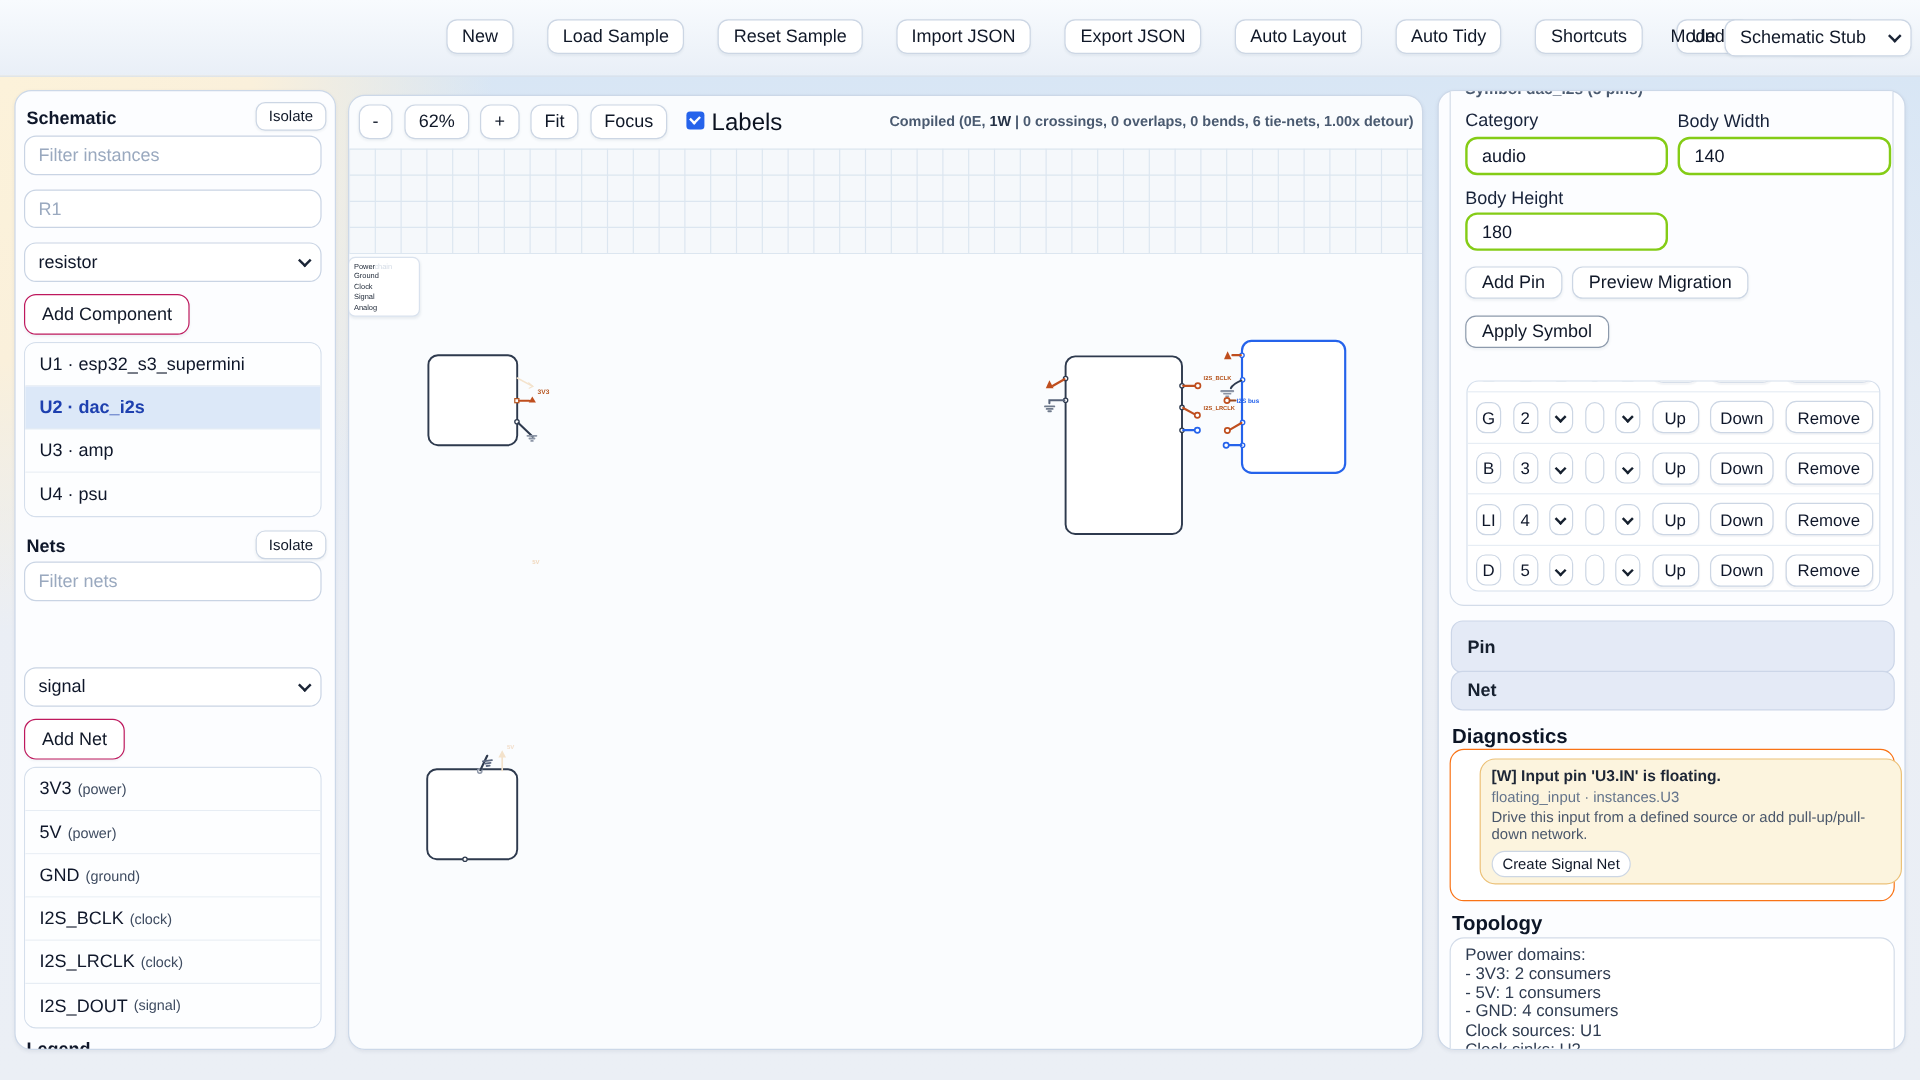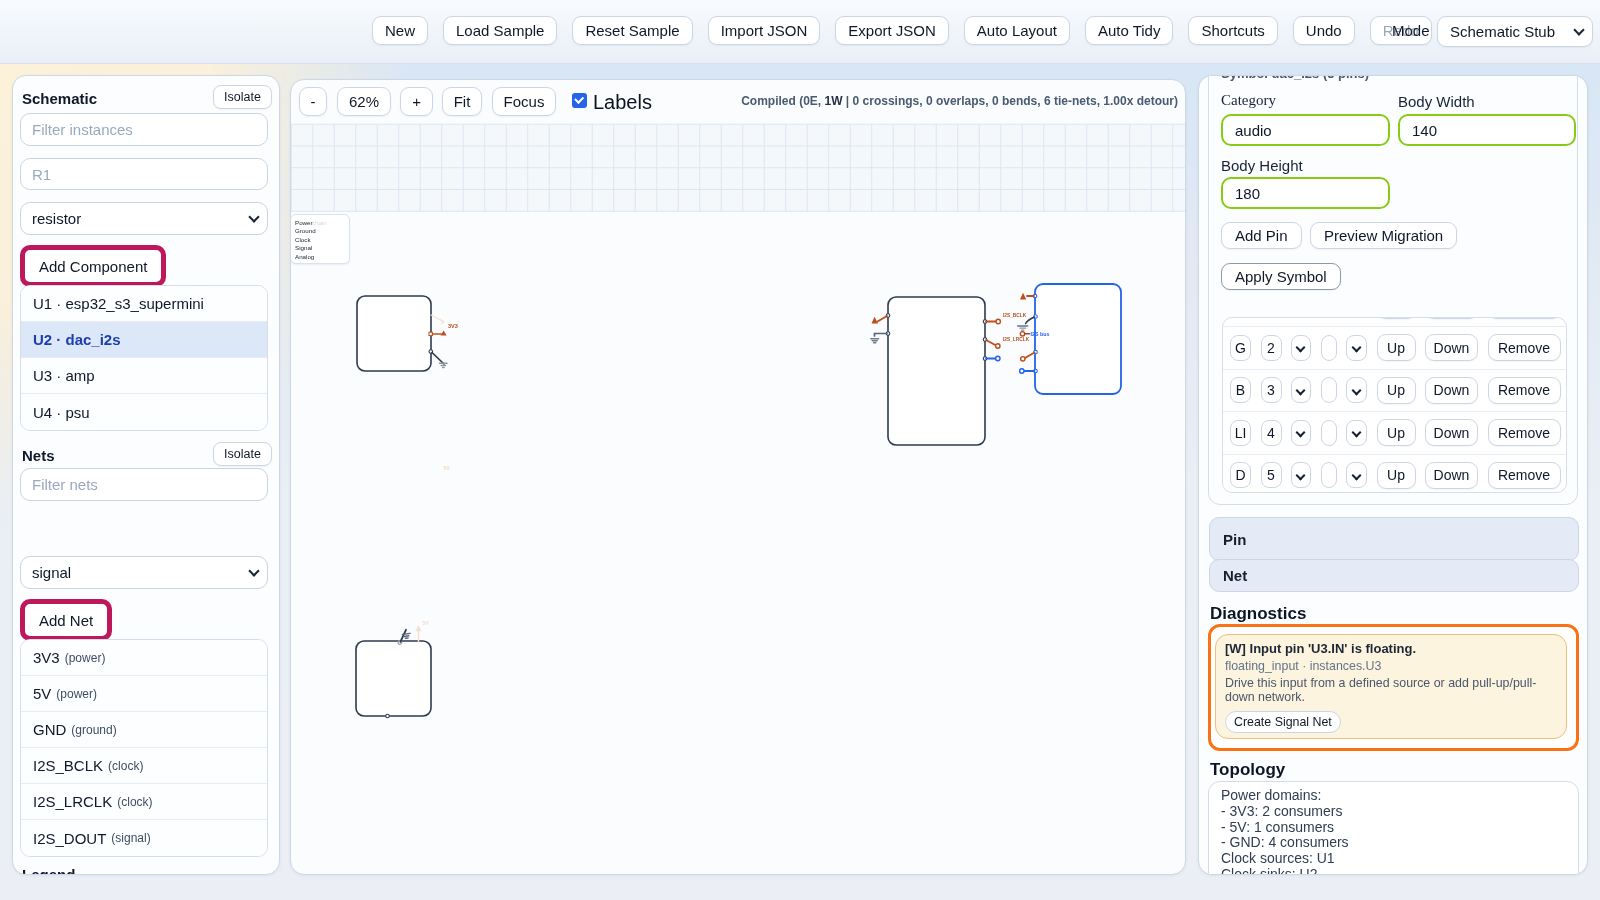--- a/index.html
+++ b/index.html
@@ -9,21 +9,21 @@
     linear-gradient(180deg, #d8e6f5 7%, #e2eaf4 30%, #eaeef5 55%, #ebeff5 100%);
 }
 .hdr {
   position:absolute; left:0; top:0; width:1600px; height:64px;
   background:linear-gradient(180deg,#f8fbfe 0%, #e9eff7 100%);
   border-bottom:1px solid #d9e1ec;
 }
 .logo { position:absolute; left:13px; top:6px; }
 .logo .t { font-size:26px; font-weight:bold; color:#0f1a2b; letter-spacing:2px; line-height:30px;}
 .logo .s { font-size:13px; font-weight:bold; color:#5f7087; margin-top:3px; }
-.hbtns { position:absolute; left:372px; top:15.5px; display:flex; gap:15px; align-items:center;}
+.hbtns { position:absolute; left:372px; top:15.5px; display:flex; gap:28px; align-items:center;}
 .btn {
   display:inline-flex; align-items:center; justify-content:center;
   background:#fff; border:1px solid #ccd6e4; border-radius:9px;
   height:29.5px; padding:0 12px; font-size:15px; color:#101828;
   box-shadow:0 1px 2px rgba(40,60,90,.06); white-space:nowrap;
 }
 .btn.dis { color:#9aa5b5; }
 .modelbl { position:absolute; left:1392px; top:22px; font-size:15px; color:#101828;}
 .hsel {
   position:absolute; left:1437px; top:16px; width:156px; height:31px;
@@ -45,21 +45,21 @@
 
 
 .h1 { font-size:15px; font-weight:bold; color:#0f172a; }
 .miniBtn { background:#fff; border:1px solid #ccd6e4; border-radius:8px; font-size:12.5px;
   color:#101828; height:24px; padding:0 10px; display:inline-flex; align-items:center; box-shadow:0 1px 2px rgba(40,60,90,.06);}
 .inp {
   width:248px; height:33px; background:#fff; border:1px solid #c9d4e4; border-radius:10px;
   font-size:15px; color:#0f172a; display:flex; align-items:center; padding:0 11px;
 }
 .inp.ph { color:#9aa9bf; }
-.lbtn { display:inline-flex; align-items:center; background:#fff; border:5px solid #be185d;
+.lbtn { display:inline-flex; align-items:center; background:#fff; border:1px solid #be185d;
   border-radius:10px; height:29px; padding:16px 14px; font-size:15px; color:#101828;
   box-shadow:0 1px 2px rgba(40,60,90,.06);}
 .list { border:1px solid #d5dfec; border-radius:10px; background:#fff; overflow:hidden; width:248px;}
 .row { height:36px; display:flex; align-items:center; padding:0 12px; font-size:15px; color:#0f172a;
   border-bottom:1px solid #e7edf4; background:#fdfeff;}
 .row:last-child { border-bottom:none; }
 .row.selected { background:#dce8f8; color:#1e40af; font-weight:bold; }
 .row .typ { font-size:12px; color:#3f4c61; margin-left:5px; }
 
 
@@ -91,21 +91,21 @@
   display:inline-flex; align-items:center; justify-content:center; flex:none;}
 .pchev { width:10px; height:9px; position:relative; }
 .pchev:before { content:""; position:absolute; left:1px; top:1px; width:5px; height:5px;
   border-right:2.2px solid #16202f; border-bottom:2.2px solid #16202f; transform:rotate(45deg);}
 .pbtn { height:27px; background:#fff; border:1px solid #ccd6e4; border-radius:9px; font-size:14px; color:#0f172a;
   display:inline-flex; align-items:center; justify-content:center; box-shadow:0 1px 1px rgba(40,60,90,.05); flex:none;}
 .cbar { position:absolute; left:10px; width:370px; height:44px; background:#e4eaf6; border:1px solid #ccd6e8;
   border-radius:10px; display:flex; align-items:center; padding:0 13px; font-size:15px; font-weight:bold; color:#16202f;}
 .rh2 { position:absolute; left:11px; font-size:17px; font-weight:bold; color:#0c1526; }
 .diagcard { position:absolute; left:9px; top:548px; width:371px; height:127px; background:#fff;
-  border:3px solid #f97316; border-radius:12px; padding:7px 4px; }
+  border:1px solid #f97316; border-radius:12px; padding:7px 24px; }
 .warn { width:352px; height:105px; background:#fcf4de; border:1px solid #ecc178; border-radius:13px; padding:6px 9px;}
 .warn .w1 { font-size:13px; font-weight:bold; color:#1d2636; }
 .warn .w2 { font-size:12.4px; color:#64748b; margin-top:3px;}
 .warn .w3 { font-size:12.4px; color:#4a576b; margin-top:3px; line-height:14.3px; width:340px;}
 .warn .wb { margin-top:6px; height:22px; border-radius:11px; padding:0 8px; display:inline-flex; align-items:center;
   background:#fff; border:1px solid #ccd6e4; font-size:12.4px; color:#101828;}
 .topocard { position:absolute; left:9px; top:705px; width:371px; height:112px; background:#fff;
   border:1px solid #d3dce9; border-radius:12px; padding:6px 12px; font-size:14px; color:#2f3c51; line-height:15.8px;}
 </style>
 </head>
@@ -250,21 +250,21 @@
       <div>Ground</div>
       <div>Clock</div>
       <div>Signal</div>
       <div>Analog</div>
   </div>
 </div>
 
 <div id="rp" class="panel">
   <div class="seccard">
     <span class="rclip">Symbol dac_i2s (5 pins)</span>
-    <span class="lab" style="left:12px;top:35px;font-family:Liberation Serif, serif;">Category</span>
+    <span class="lab" style="left:12px;top:35px;">Category</span>
     <span class="lab" style="left:189px;top:35.5px;">Body Width</span>
     <div class="finp" style="left:12px;top:57px;width:169px;">audio</div>
     <div class="finp" style="left:189px;top:57px;width:178px;">140</div>
     <span class="lab" style="left:12px;top:99.5px;">Body Height</span>
     <div class="finp" style="left:12px;top:120px;width:169px;">180</div>
     <div class="rbtn" style="left:12px;top:165px;">Add Pin</div>
     <div class="rbtn" style="left:101px;top:165px;">Preview Migration</div>
     <div class="rbtn" style="left:12px;top:206px;border-color:#8d9aac;">Apply Symbol</div>
     <div class="pinlist">
       <div style="margin-top:-33.5px;">

